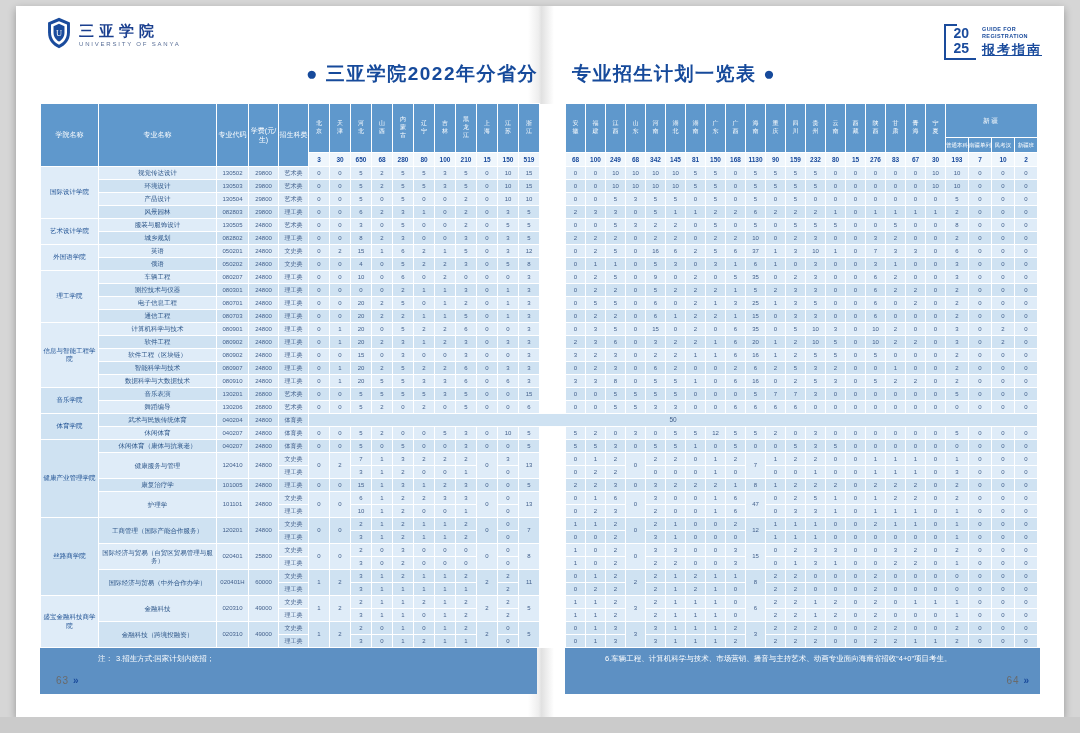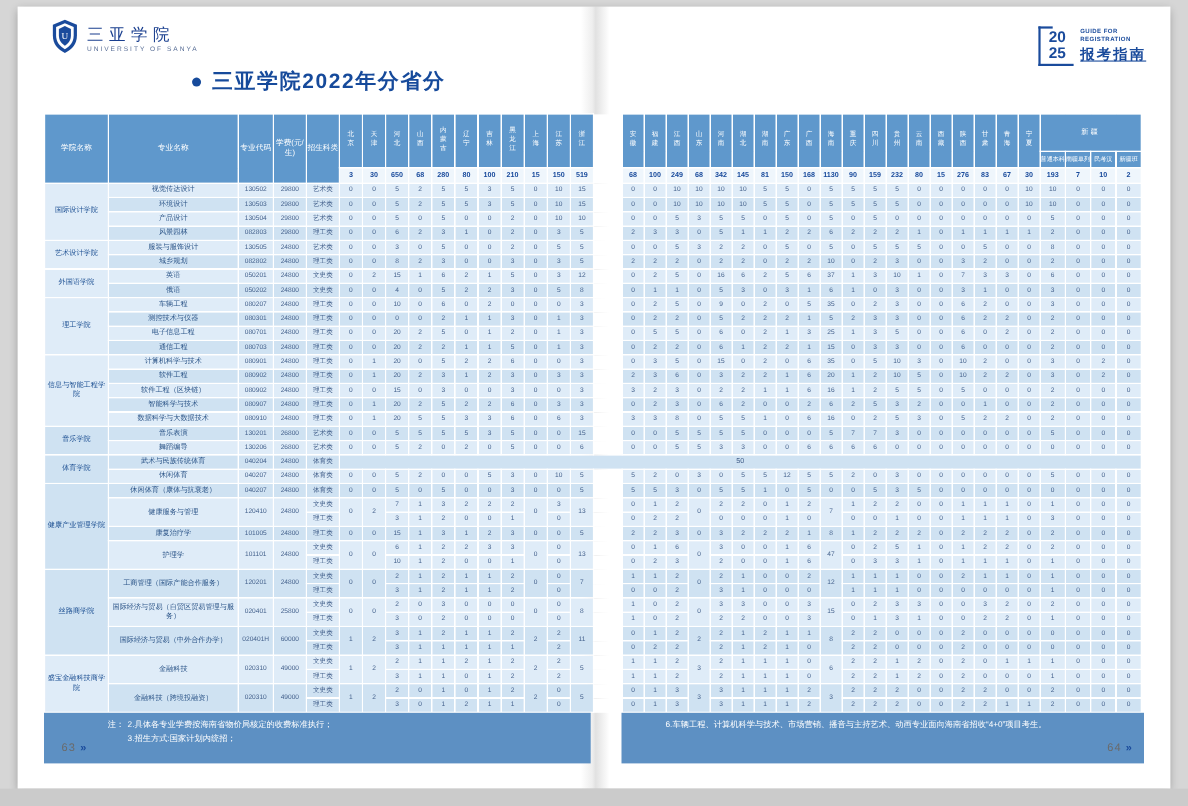--- a/index.html
+++ b/index.html
@@ -6,37 +6,37 @@
   .canvas{position:relative;width:1080px;height:733px;overflow:hidden;
     font-family:"Liberation Sans",sans-serif;background:#d6d6d6;}
   .sheet{position:absolute;left:16px;top:6px;width:1048px;height:711px;background:#ffffff;
     box-shadow:0 3px 8px rgba(0,0,0,.3);}
   .spine{position:absolute;left:528px;top:6px;width:26px;height:711px;
     background:linear-gradient(90deg,rgba(0,0,0,0) 0%,rgba(90,90,90,.10) 40%,rgba(90,90,90,.18) 52%,rgba(0,0,0,0) 100%);}
   .bottom-band{position:absolute;left:0;top:717px;width:1080px;height:16px;background:#cbcbcb;}
 
   
   .logo{position:absolute;left:46px;top:17px;display:flex;align-items:center;gap:7px;}
-  .logo-text .cn{font-size:15px;font-weight:normal;color:#1a3f8f;letter-spacing:5px;line-height:1;}
+  .logo-text .cn{font-size:15px;font-weight:bold;color:#1a3f8f;letter-spacing:5px;line-height:1;}
   .logo-text .en{font-size:6px;color:#5a6f97;letter-spacing:1.8px;margin-top:3px;}
 
   
   .badge{position:absolute;right:38px;top:24px;display:flex;align-items:center;gap:6px;}
   .badge-years{display:flex;flex-direction:column;align-items:center;font-weight:bold;color:#1a4b9c;
     font-size:14px;line-height:1.05;padding:2px 7px 3px 7px;border-left:2px solid #1a4b9c;
     border-bottom:2px solid #1a4b9c;position:relative;}
   .badge-years::before{content:"";position:absolute;top:0;left:-2px;width:13px;height:2px;background:#1a4b9c;}
   .badge-right{display:flex;flex-direction:column;}
   .badge-right .en{font-size:5.5px;font-weight:bold;color:#1a4b9c;letter-spacing:.4px;line-height:1.25;white-space:pre-line;}
   .badge-right .cn{font-size:13px;font-weight:bold;color:#1a4b9c;letter-spacing:2px;margin-top:1px;text-decoration:underline;}
 
   
   .titles{position:absolute;left:40px;top:61px;width:1000px;display:flex;}
   .titles span{font-size:19px;font-weight:bold;color:#164a9b;letter-spacing:1.5px;}
-  .title-left{width:498px;text-align:center;}
+  .title-left{width:498px;text-align:right;}
   .title-right{margin-left:34px;}
 
   
   .tablewrap{position:absolute;left:40px;top:103px;}
   table{border-collapse:collapse;table-layout:fixed;width:997px;}
   th,td{border:1px solid #ffffff;text-align:center;vertical-align:middle;padding:0;overflow:hidden;line-height:1.15;}
   thead th{background:#5f98cc;color:#ffffff;font-weight:normal;}
   tr.h1{height:34px;} tr.h2{height:15px;} tr.trow{height:14px;}
   th.info{font-size:7px;line-height:1.3;}
   th.prov{font-size:6px;line-height:1.3;white-space:pre-line;}
@@ -98,20 +98,21 @@
     </span>
     <span class="badge-right">
       <span class="en">GUIDE FOR
 REGISTRATION</span>
       <span class="cn">报考指南</span>
     </span>
   </div>
 
   <div class="titles">
     <span class="title-left">● 三亚学院2022年分省分</span>
+    <span class="title-right">专业招生计划一览表 ●</span>
   </div>
 
   <div class="tablewrap">
     <table id="plan-table">
         <colgroup>
           <col style="width: 58px;">
           <col style="width: 118px;">
           <col style="width: 32px;">
           <col style="width: 30px;">
           <col style="width: 30px;">
@@ -1698,21 +1699,20 @@
             <td class="val">0</td>
           </tr>
         </tbody>
       </table>
   </div>
 
   <div class="notes">
     <div class="note-box note-left">
       <span class="note-prefix">注：</span>
       <div class="note-lines">
-        <div class="note-line">2.具体各专业学费按海南省物价局核定的收费标准执行；</div>
         <div class="note-line">3.招生方式:国家计划内统招；</div>
       </div>
     </div>
     <div class="note-box note-right">
       <div class="note-line">6.车辆工程、计算机科学与技术、市场营销、播音与主持艺术、动画专业面向海南省招收“4+0”项目考生。</div>
     </div>
   </div>
 
   <div class="pageno pageno-left">
     <span>63</span>

